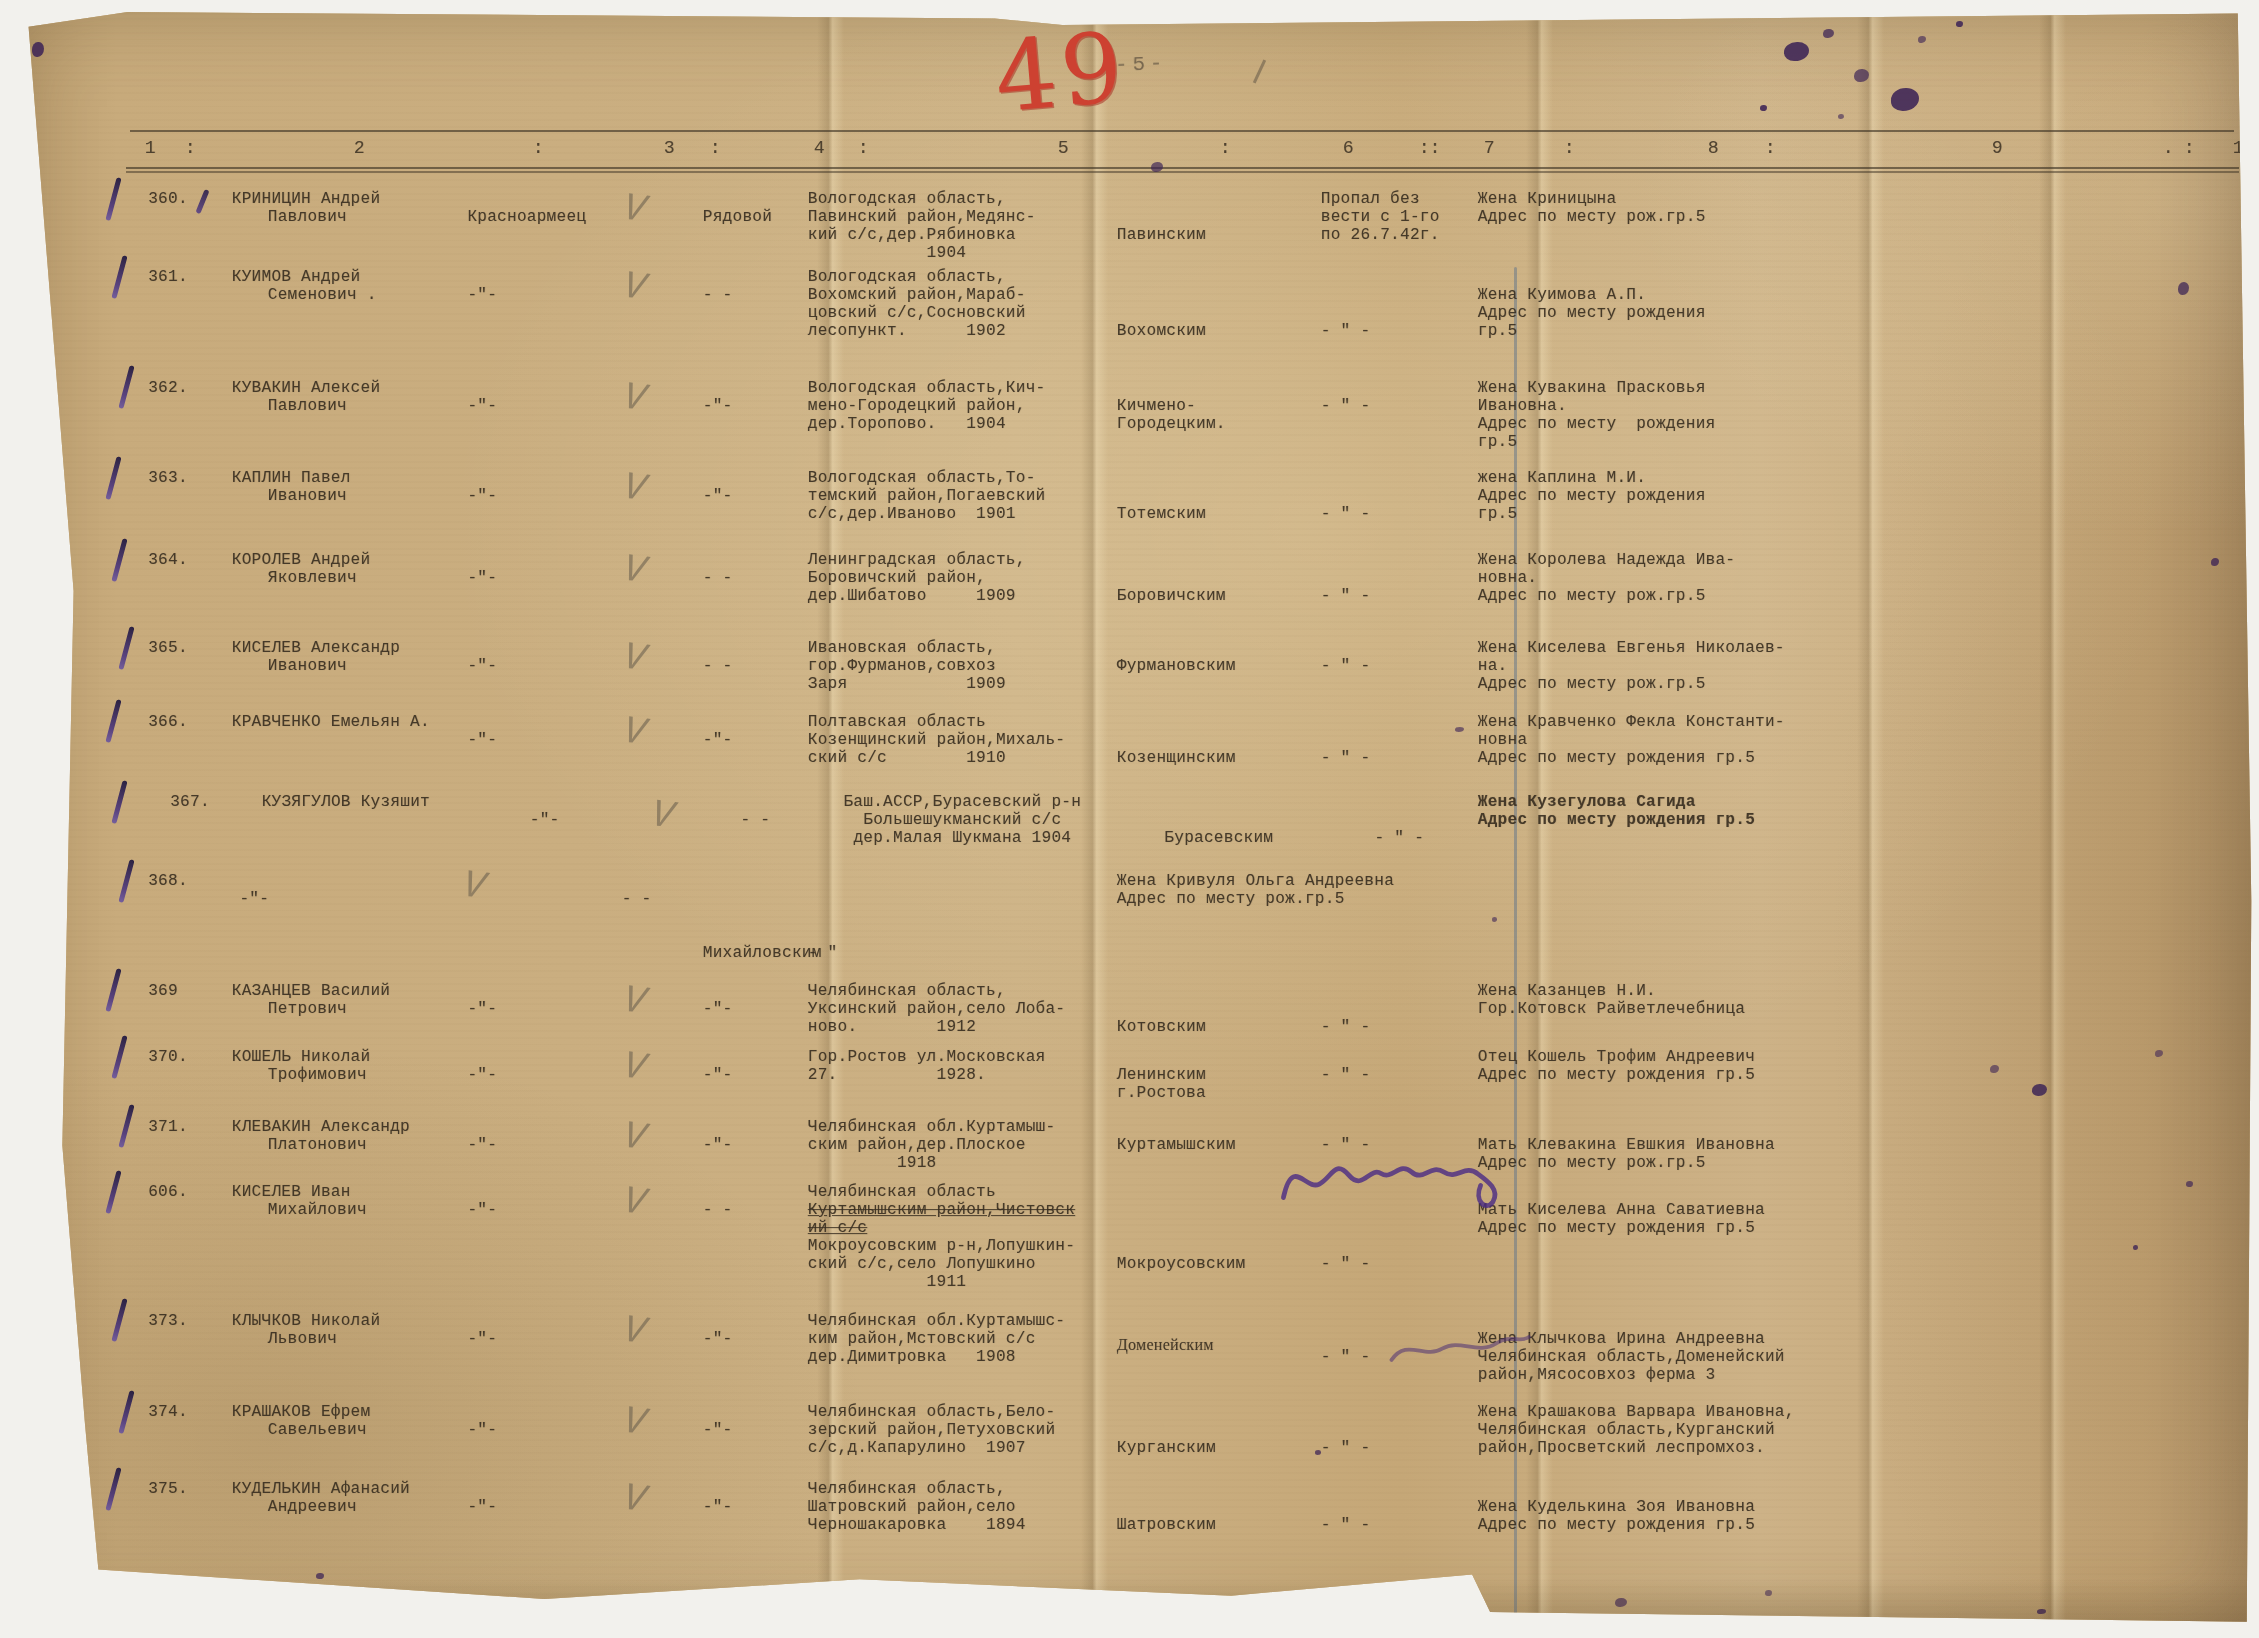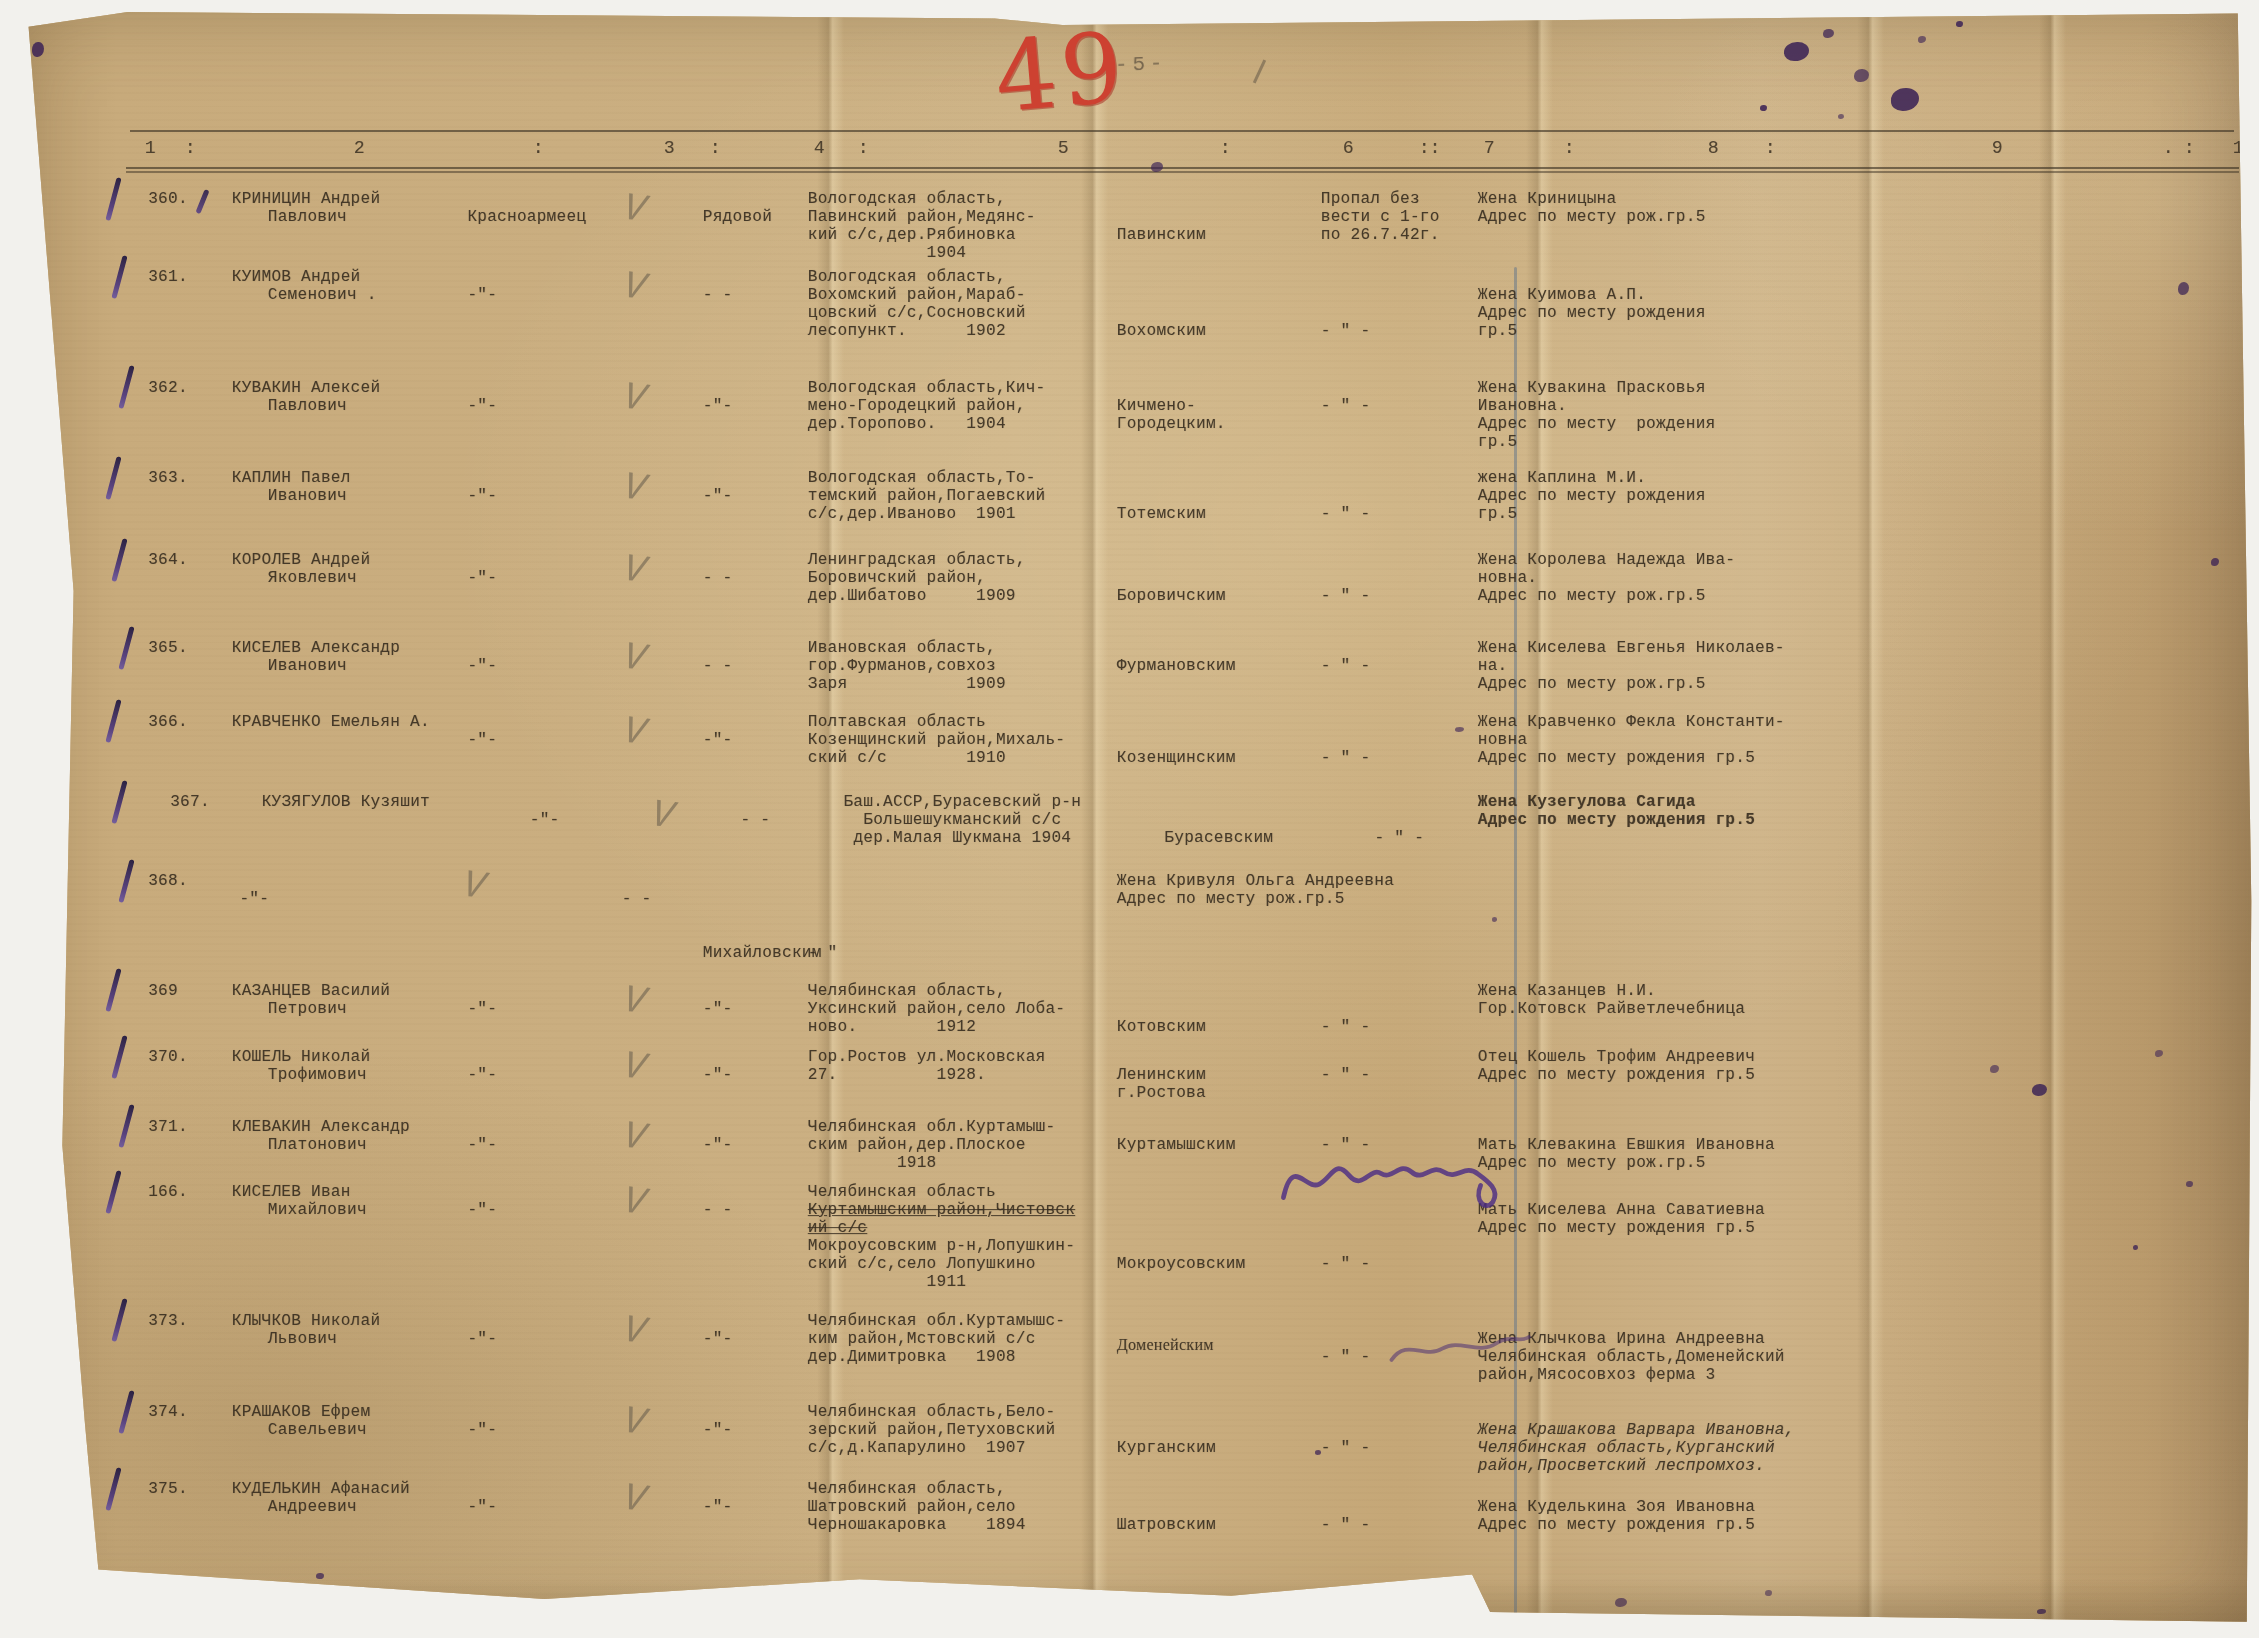--- a/index.html
+++ b/index.html
@@ -410,21 +410,21 @@
         </div>
         <div class="cell " style="margin-top: 18px;">
           <div class="t">- " -</div>
         </div>
         <div class="cell " style="margin-top: 18px;">
           <div class="t">Мать Клевакина Евшкия Ивановна</div>
           <div class="t">Адрес по месту рож.гр.5</div>
         </div>
       </div>
       <div class="row" style="top: 1179px;">
-        <div class="cell t"><div class="t" style="padding-left: 11.4px;">166.</div></div>
+        <div class="cell t"><div class="t" style="padding-left: 11.4px;">606.</div></div>
         <div class="cell ">
           <div class="t">КИСЕЛЕВ Иван</div>
           <div class="t name-line2">Михайлович</div>
         </div>
         <div class="cell t" style="margin-top: 18px; padding-left: 7.6px;"><div class="t">-"-</div></div>
         <div class="cell " style="margin-top: 3.8px;">
           <div class="vmark">V</div>
         </div>
         <div class="cell t" style="margin-top: 18px;"><div class="t">- -</div></div>
         <div class="cell ">
@@ -489,21 +489,21 @@
           <div class="t">Челябинская область,Бело-</div>
           <div class="t">зерский район,Петуховский</div>
           <div class="t">с/с,д.Капарулино  1907</div>
         </div>
         <div class="cell " style="margin-top: 36px;">
           <div class="t">Курганским</div>
         </div>
         <div class="cell " style="margin-top: 36px;">
           <div class="t">- " -</div>
         </div>
-        <div class="cell " style="margin-top: 18px; font-style: italic;">
+        <div class="cell " style="">
           <div class="t">Жена Крашакова Варвара Ивановна,</div>
           <div class="t">Челябинская область,Курганский</div>
           <div class="t">район,Просветский леспромхоз.</div>
         </div>
       </div>
       <div class="row" style="top: 1476px;">
         <div class="cell t"><div class="t" style="padding-left: 11.4px;">375.</div></div>
         <div class="cell ">
           <div class="t">КУДЕЛЬКИН Афанасий</div>
           <div class="t name-line2">Андреевич</div>

